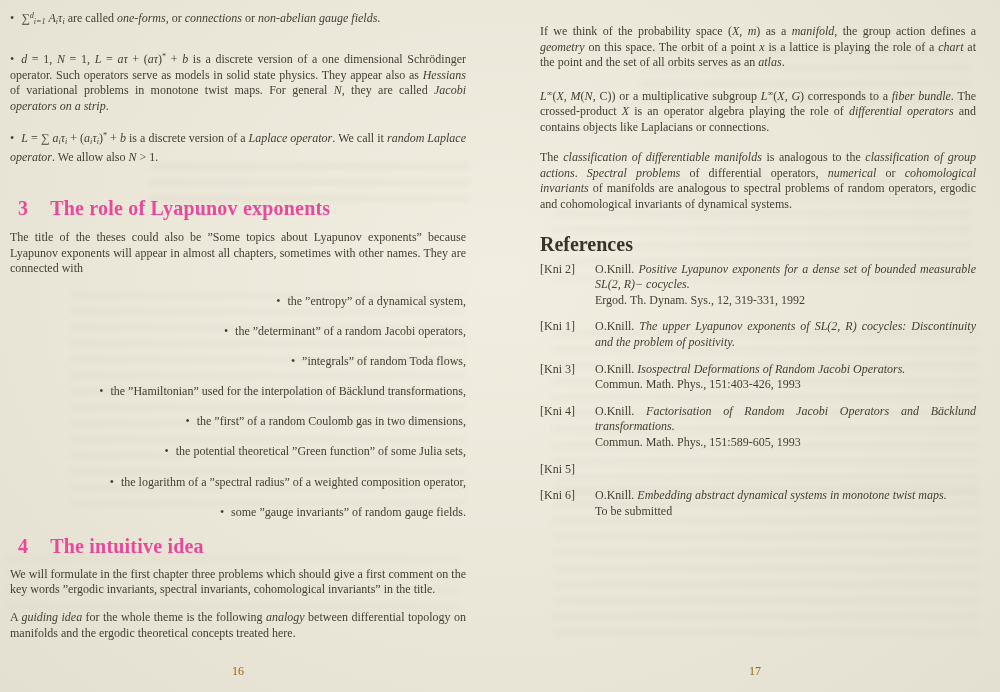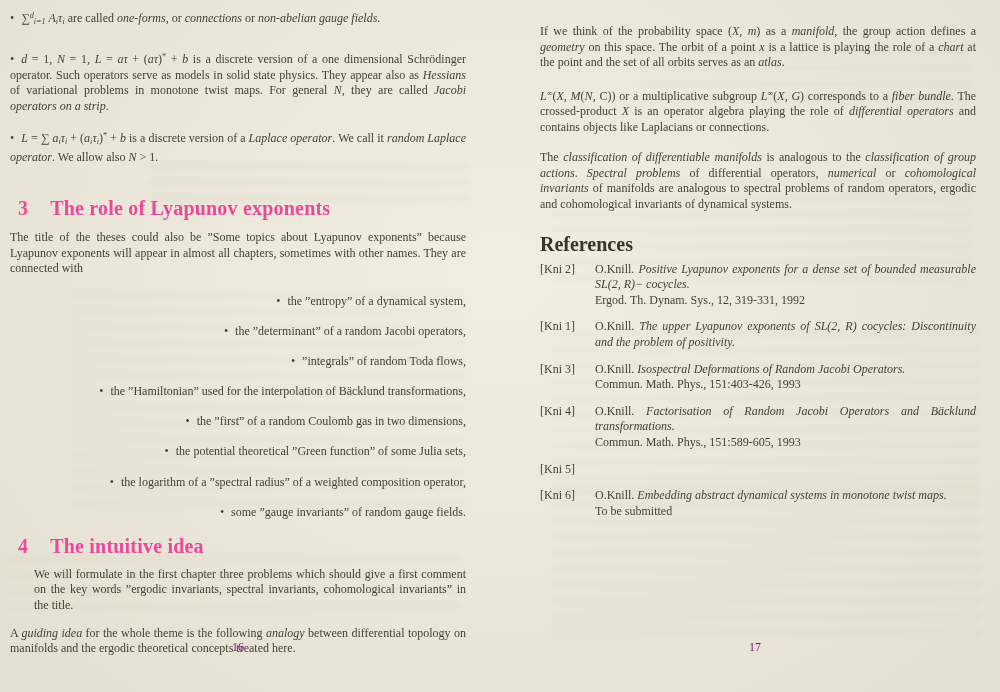--- a/index.html
+++ b/index.html
@@ -34,36 +34,36 @@
   .tb.m3{margin-top:14px;}
   h2.sec{
     margin:32px 0 0 8px;font-size:20px;line-height:22px;color:#ec4899;
     font-weight:bold;letter-spacing:.2px;
   }
   h2.sec .num{margin-right:22px;}
   .intro{margin-top:11px;}
   .blist{margin-top:17px;}
   .blist p{margin:0 0 14.5px 0;text-align:right;}
   h2.sec.four{margin-top:13px;}
-  .p4a{margin-top:10px;margin-left:24px;}
+  .p4a{margin-top:10px;}
   .p4b{margin-top:12px;}
   
   .rp1{margin-top:24px;}
   .rp2,.rp3{margin-top:15px;}
   h2.refs{
     margin:19px 0 0 0;font-size:20px;line-height:24px;color:#3a342a;font-weight:bold;
   }
   .ref{display:flex;margin-top:11px;}
   .ref.firstref{margin-top:6px;}
   .ref-label{width:55px;flex:0 0 55px;font-size:12px;line-height:15.6px;}
   .ref-body{flex:1;font-size:12px;line-height:15.6px;text-align:justify;}
   .ref-src{font-size:12px;line-height:15.6px;text-align:left;}
   
   .pgnum{
-    position:absolute;top:640px;font-size:12px;color:#701a75;
+    position:absolute;top:664px;font-size:12px;color:#a16207;
     width:100px;text-align:center;
   }
   .pgnum.l{left:188px;}
   .pgnum.r{left:705px;}
 </style>
 </head>
 <body>
 
 <div class="spread">
 

